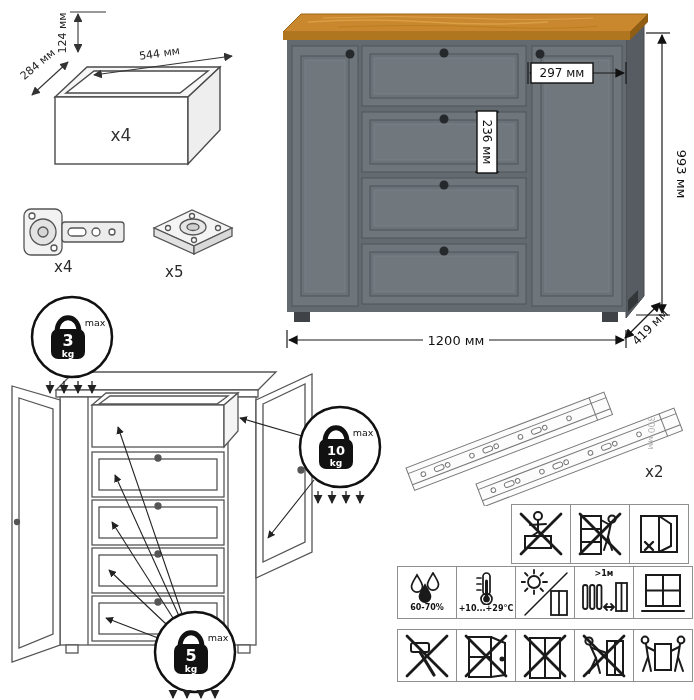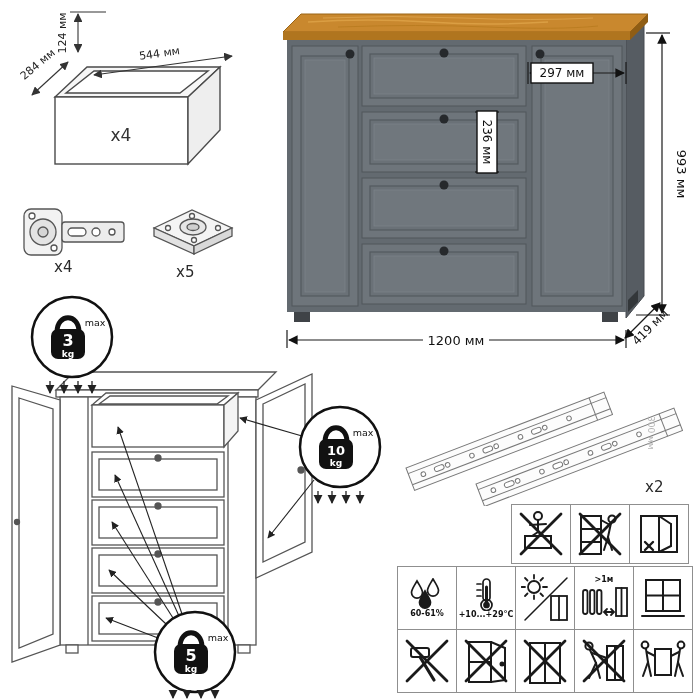--- a/index.html
+++ b/index.html
@@ -7,21 +7,21 @@
   body { font-family:"DejaVu Sans","Liberation Sans",sans-serif; }
   #page { position:relative; width:694px; height:700px; background:#fff; overflow:hidden; }
   .abs { position:absolute; }
   svg { display:block; }
   .count-label { position:absolute; font-size:15px; color:#2a2a2a; }
   .rot-label { position:absolute; font-size:9px; color:#b5b5b5; transform:rotate(90deg); transform-origin:0 0; white-space:nowrap; }
   .icon-row { position:absolute; display:flex; }
   .cell { width:60px; border:1px solid #8f8f8f; margin-left:-1px; background:#fff;
           display:flex; flex-direction:column; align-items:center; justify-content:center; }
   .cell-h60 { height:60px; }
-  .cell-h64 { height:64px; }
+  .cell-h64 { height:53px; }
   .cell .lbl { font-size:8px; font-weight:700; color:#111; white-space:nowrap; line-height:1.1; }
 </style>
 </head>
 <body>
 
 <div id="page">
 
   <svg class="abs" style="left:10px;top:2px" width="245" height="192" viewBox="0 0 245 192">
     <defs>
       <marker id="ah1" viewBox="0 0 10 10" refX="9" refY="5" markerWidth="8" markerHeight="8" orient="auto-start-reverse">
@@ -67,21 +67,21 @@
       <polygon points="6,30 6,38 46,56 46,48" fill="#e2e2e2"></polygon>
       <polygon points="84,30 84,38 46,56 46,48" fill="#d9d9d9"></polygon>
       <ellipse cx="45" cy="29" rx="13" ry="8" fill="#e6e6e6"></ellipse>
       <ellipse cx="45" cy="29" rx="6" ry="3.5" fill="#cfcfcf"></ellipse>
       <circle cx="20" cy="30" r="2.5" fill="#fff"></circle>
       <circle cx="44" cy="18" r="2.5" fill="#fff"></circle>
       <circle cx="70" cy="30" r="2.5" fill="#fff"></circle>
       <circle cx="46" cy="42" r="2.5" fill="#fff"></circle>
     </g>
   </svg>
-  <div class="count-label" style="left:176px;top:263px">x5</div>
+  <div class="count-label" style="left:165px;top:263px">x5</div>
 
   <svg class="abs" style="left:268px;top:0" width="426" height="360" viewBox="0 0 426 360">
     <defs>
       <marker id="ah2" viewBox="0 0 10 10" refX="9" refY="5" markerWidth="8" markerHeight="8" orient="auto-start-reverse">
         <path d="M0,0 L10,5 L0,10 Z" fill="#111"></path>
       </marker>
     </defs>
 
     <g>
       <polygon points="358,40 376,22 376,296 358,318" stroke="#464b50" stroke-width="1" fill="#565c62"></polygon>
@@ -301,21 +301,21 @@
         <circle cx="92" cy="12" r="2.3" fill="#fff"></circle>
       <circle cx="118" cy="12" r="2.3" fill="#fff"></circle>
         <circle cx="144" cy="12" r="2.3" fill="#fff"></circle>
       <circle cx="170" cy="12" r="2.3" fill="#fff"></circle>
       <rect x="26" y="9.5" width="10" height="5" rx="2.5" fill="#fff"></rect>
       <rect x="78" y="9.5" width="10" height="5" rx="2.5" fill="#fff"></rect>
       <rect x="130" y="9.5" width="10" height="5" rx="2.5" fill="#fff"></rect>
     </g>
   </svg>
   <div class="rot-label" style="left:656px;top:416px">300 мм</div>
-  <div class="count-label" style="left:645px;top:478px">x2</div>
+  <div class="count-label" style="left:645px;top:463px">x2</div>
 
   <div class="icon-row" style="left:512px;top:504px">
     <div class="cell cell-h60">
       <svg width="48" height="48" viewBox="0 0 48 48" stroke="#1a1a1a" stroke-width="2" fill="none" stroke-linecap="round">
         <rect x="8" y="26" width="26" height="12"></rect>
         <circle cx="21" cy="6" r="4"></circle>
         <line x1="21" y1="10" x2="21" y2="22"></line>
         <line x1="13" y1="15" x2="29" y2="14"></line>
         <line x1="21" y1="22" x2="15" y2="26"></line>
         <line x1="21" y1="22" x2="27" y2="26"></line>
@@ -350,21 +350,21 @@
     </div>
   </div>
 
   <div class="icon-row" style="left:398px;top:566px">
     <div class="cell cell-h64">
       <svg width="46" height="32" viewBox="0 0 46 32" stroke="#1a1a1a" stroke-width="1.7" fill="none">
         <path transform="translate(13,3)" d="M0,0 C-3.5,6 -5.5,8.5 -5.5,11.5 A5.5,5.7 0 0 0 5.5,11.5 C5.5,8.5 3.5,6 0,0 Z"></path>
         <path transform="translate(29,1)" d="M0,0 C-3.5,6 -5.5,8.5 -5.5,11.5 A5.5,5.7 0 0 0 5.5,11.5 C5.5,8.5 3.5,6 0,0 Z"></path>
         <path transform="translate(21,13)" d="M0,0 C-3.5,6 -5.5,8.5 -5.5,11.5 A5.5,5.7 0 0 0 5.5,11.5 C5.5,8.5 3.5,6 0,0 Z" fill="#1a1a1a"></path>
       </svg>
-      <div class="lbl">60-61%</div>
+      <div class="lbl">60-70%</div>
     </div>
     <div class="cell cell-h64">
       <svg width="46" height="34" viewBox="0 0 46 34" stroke="#1a1a1a" stroke-width="1.7" fill="none" stroke-linecap="round">
         <rect x="20" y="2" width="7" height="22" rx="3.5"></rect>
         <circle cx="23.5" cy="28" r="5.5"></circle>
         <line x1="23.5" y1="10" x2="23.5" y2="25" stroke-width="3"></line>
         <circle cx="23.5" cy="28" r="2.5" fill="#1a1a1a"></circle>
         <line x1="14" y1="7" x2="18" y2="7"></line>
         <line x1="14" y1="13" x2="18" y2="13"></line>
         <line x1="14" y1="19" x2="18" y2="19"></line>

